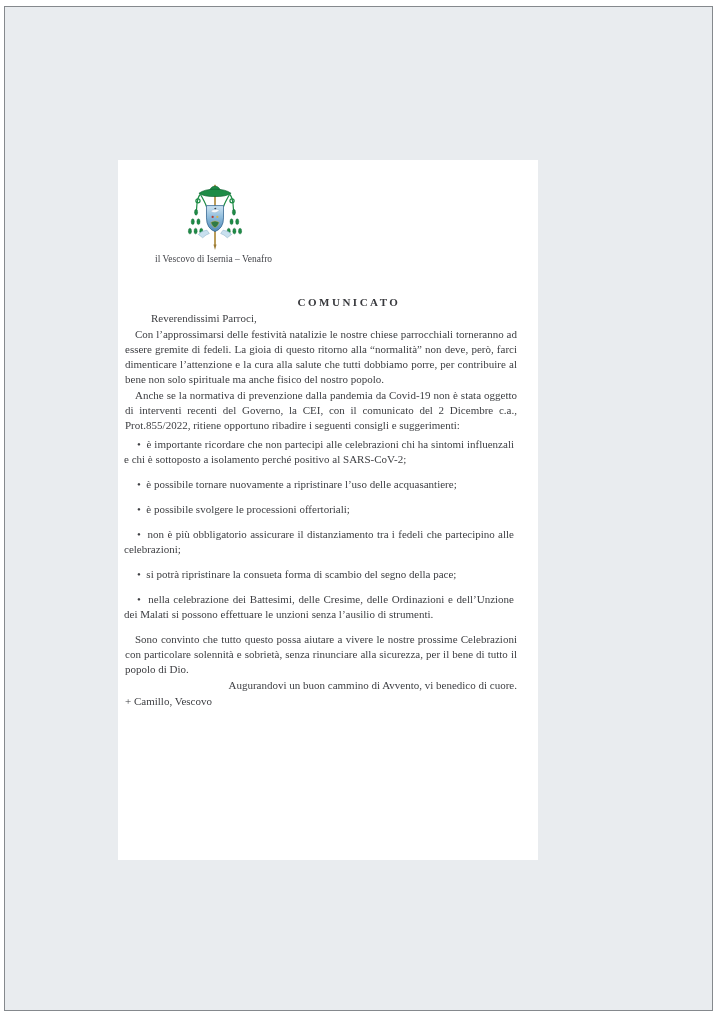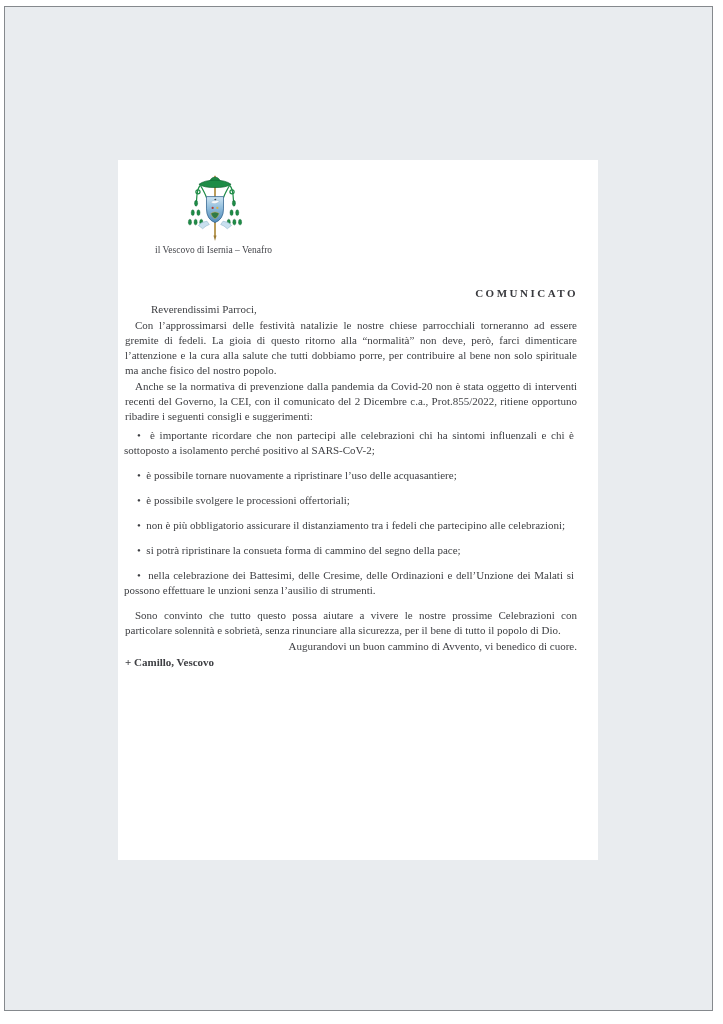--- a/index.html
+++ b/index.html
@@ -20,45 +20,45 @@
   .backdrop {
     position: absolute;
     left: 4px; top: 6px; right: 10px; bottom: 13px;
     background: #e9ecef;
     border: 1px solid #85898d;
   }
   
   .sheet {
     position: absolute;
     left: 118px; top: 160px;
-    width: 480px; height: 700px;
+    width: 420px; height: 700px;
     background: #ffffff;
     box-sizing: border-box;
-    padding: 12px 20px 0 6px;
+    padding: 21px 20px 0 6px;
     color: #3f4044;
     font-size: 11px;
     line-height: 15px;
     overflow: hidden;
   }
   .crest {
     margin-left: 62px;
     width: 58px; height: 70px;
   }
   .crest svg { display: block; }
   .caption {
     margin: 3px 0 0 31px;
     font-size: 9.5px;
     line-height: 11px;
     color: #44454a;
     text-align: left;
   }
   .title {
     margin: 30px 0 0 0;
     padding-left: 56px;
-    text-align: right;
+    text-align: center;
     font-size: 11px;
     font-weight: bold;
     letter-spacing: 2.5px;
     color: #38393d;
   }
   .sheet p { margin: 1px; }
   .salutation {
     margin-top: 13px;
     text-indent: 26px;
     text-align: left;
@@ -83,21 +83,20 @@
   }
   .closing { margin-top: 4px; }
   .blessing {
     margin-top: 5px;
     text-indent: 29px;
     text-align: right;
   }
   .signature {
     margin: 28px 0 0 244px;
     text-align: left;
-    font-weight: bold;
   }
 </style>
 </head>
 <body>
 
 <div class="viewport">
   <div class="backdrop"></div>
 
   <div class="sheet">
 
@@ -163,28 +162,28 @@
     </div>
 
     <div class="caption">il Vescovo di Isernia – Venafro</div>
 
     <h1 class="title">COMUNICATO</h1>
 
     <p class="salutation">Reverendissimi Parroci,</p>
 
     <p class="para">Con l’approssimarsi delle festività natalizie le nostre chiese parrocchiali torneranno ad essere gremite di fedeli. La gioia di questo ritorno alla “normalità” non deve, però, farci dimenticare l’attenzione e la cura alla salute che tutti dobbiamo porre, per contribuire al bene non solo spirituale ma anche fisico del nostro popolo.</p>
 
-    <p class="para">Anche se la normativa di prevenzione dalla pandemia da Covid-20 non è stata oggetto di interventi recenti del Governo, la CEI, con il comunicato del 2 Dicembre c.a., Prot.855/2022, ritiene opportuno ribadire i seguenti consigli e suggerimenti:</p>
+    <p class="para">Anche se la normativa di prevenzione dalla pandemia da Covid-19 non è stata oggetto di interventi recenti del Governo, la CEI, con il comunicato del 2 Dicembre c.a., Prot.855/2022, ritiene opportuno ribadire i seguenti consigli e suggerimenti:</p>
 
     <ul class="bullets">
       <li>è importante ricordare che non partecipi alle celebrazioni chi ha sintomi influenzali e chi è sottoposto a isolamento perché positivo al SARS-CoV-2;</li>
       <li>è possibile tornare nuovamente a ripristinare l’uso delle acquasantiere;</li>
       <li>è possibile svolgere le processioni offertoriali;</li>
       <li>non è più obbligatorio assicurare il distanziamento tra i fedeli che partecipino alle celebrazioni;</li>
-      <li>si potrà ripristinare la consueta forma di cammino del segno della pace;</li>
+      <li>si potrà ripristinare la consueta forma di scambio del segno della pace;</li>
       <li>nella celebrazione dei Battesimi, delle Cresime, delle Ordinazioni e dell’Unzione dei Malati si possono effettuare le unzioni senza l’ausilio di strumenti.</li>
     </ul>
 
     <p class="para closing">Sono convinto che tutto questo possa aiutare a vivere le nostre prossime Celebrazioni con particolare solennità e sobrietà, senza rinunciare alla sicurezza, per il bene di tutto il popolo di Dio.</p>
 
     <p class="blessing">Augurandovi un buon cammino di Avvento, vi benedico di cuore.</p>
 
     <p class="signature">+ Camillo, Vescovo</p>
 
   </div>

